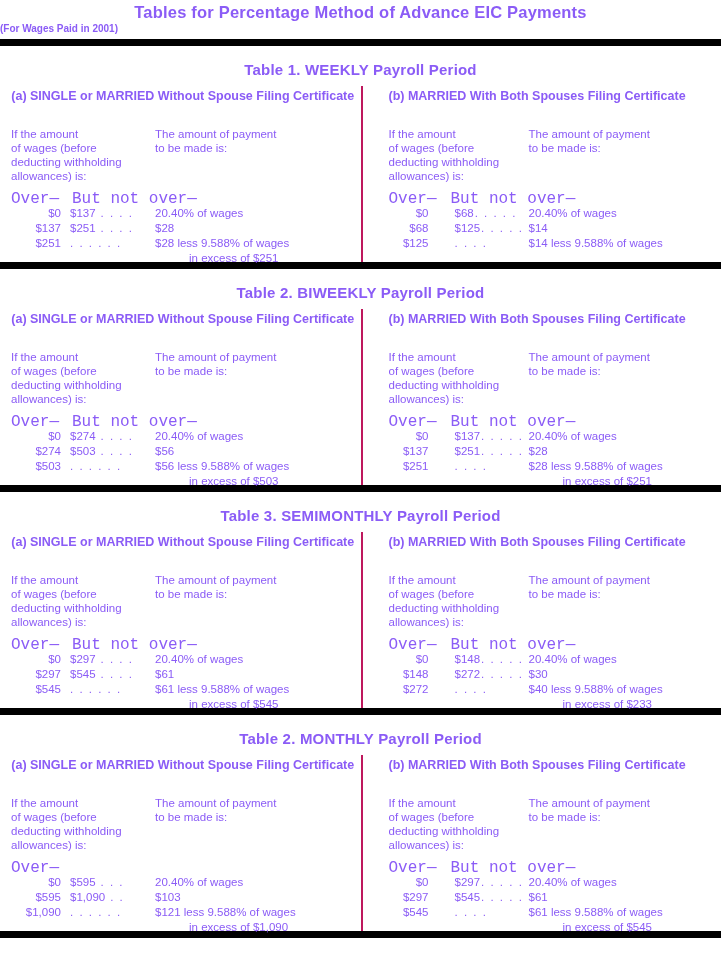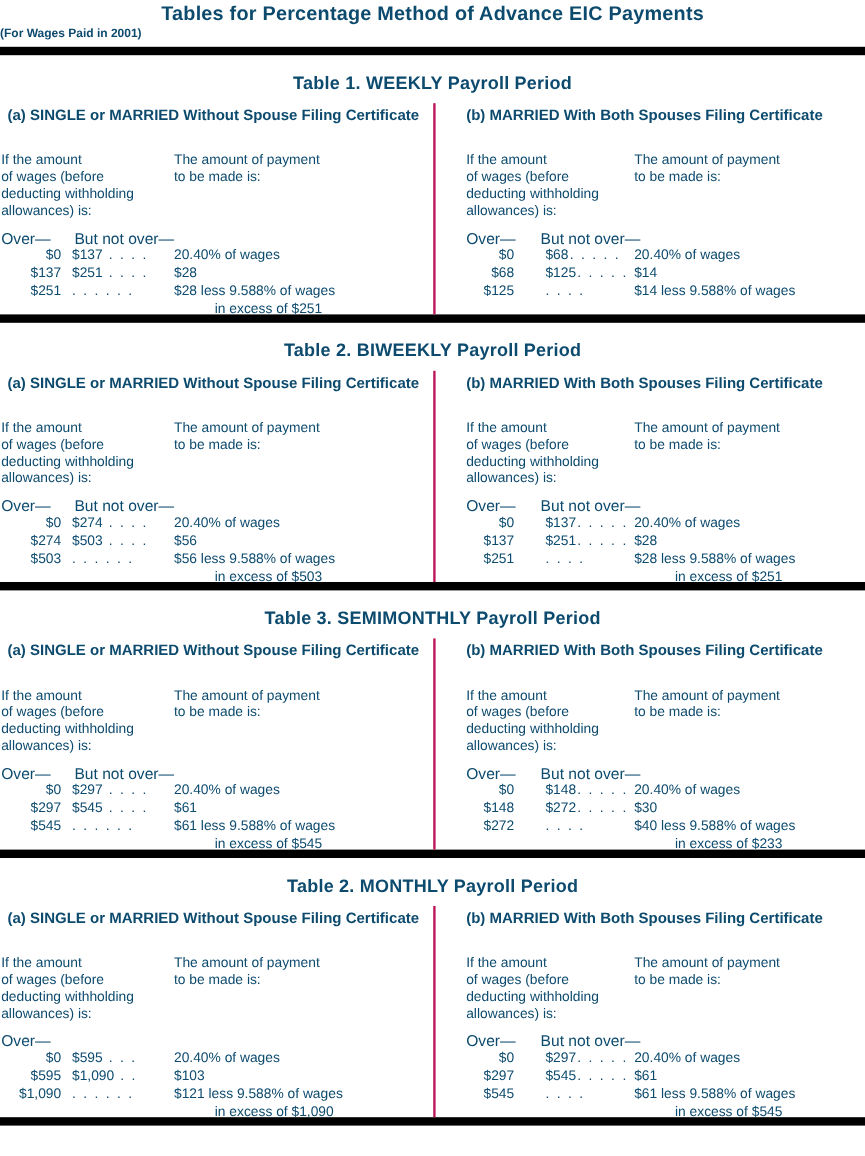--- a/index.html
+++ b/index.html
@@ -1,21 +1,21 @@
 <!DOCTYPE html>
 <html><head>
 <meta charset="utf-8">
 <style>
   html, body { margin: 0; padding: 0; background: #fff; }
   .page {
     position: relative;
     width: 721px;
     height: 963px;
     background: #ffffff;
-    color: #0c4a6e;
+    color: #8b5cf6;
     font-family: "Liberation Sans", "DejaVu Sans", sans-serif;
     overflow: hidden;
     box-sizing: border-box;
   }
   .doc-title {
     text-align: center;
     font-size: 16.5px;
     font-weight: bold;
     padding-top: 3px;
     letter-spacing: 0.2px;
@@ -45,21 +45,21 @@
     display: flex;
     height: 176px;
     border-bottom: 7px solid #000;
     box-sizing: content-box;
   }
   .half {
     box-sizing: border-box;
     flex: 0 0 50%;
     max-width: 50%;
   }
-  .half-a { padding: 3px 6px 0 1px; }
+  .half-a { padding: 3px 6px 0 11px; }
   .half-b { border-left: 2px solid #be185d; padding: 3px 2px 0 26px; }
   .ab-header {
     font-weight: bold;
     font-size: 12.5px;
     line-height: 14.5px;
     text-align: center;
     height: 30px;
     overflow: hidden;
   }
   .half-b .ab-header { text-align: left; white-space: nowrap; }
@@ -68,22 +68,23 @@
     margin-top: 8px;
     font-size: 11.5px;
     line-height: 14px;
   }
   .half-a .cap-left { width: 144px; flex: 0 0 144px; }
   .half-b .cap-left { width: 140px; flex: 0 0 140px; }
   .cap-right { flex: 1; }
   .col-head {
     display: flex;
     margin-top: 9px;
-    font-size: 13px;
+    font-size: 16px;
     line-height: 14px;
+    font-family: Liberation Mono, monospace;
   }
   .half-a .over-label { width: 61px; flex: 0 0 61px; }
   .half-b .over-label { width: 62px; flex: 0 0 62px; }
   .row {
     display: flex;
     font-size: 11.5px;
     line-height: 15px;
   }
   .half-a .c-over  { width: 50px; flex: 0 0 50px; text-align: right; }
   .half-a .c-notover { width: 85px; flex: 0 0 85px; margin-left: 9px; }

